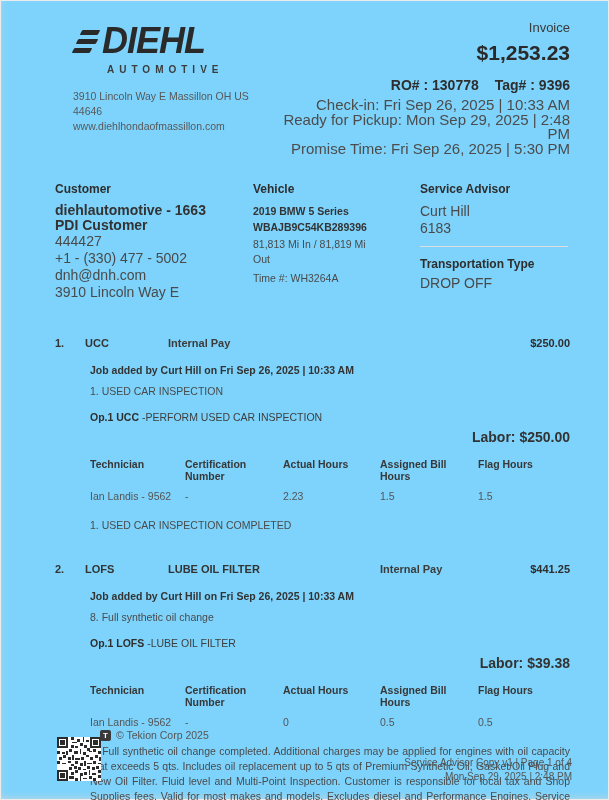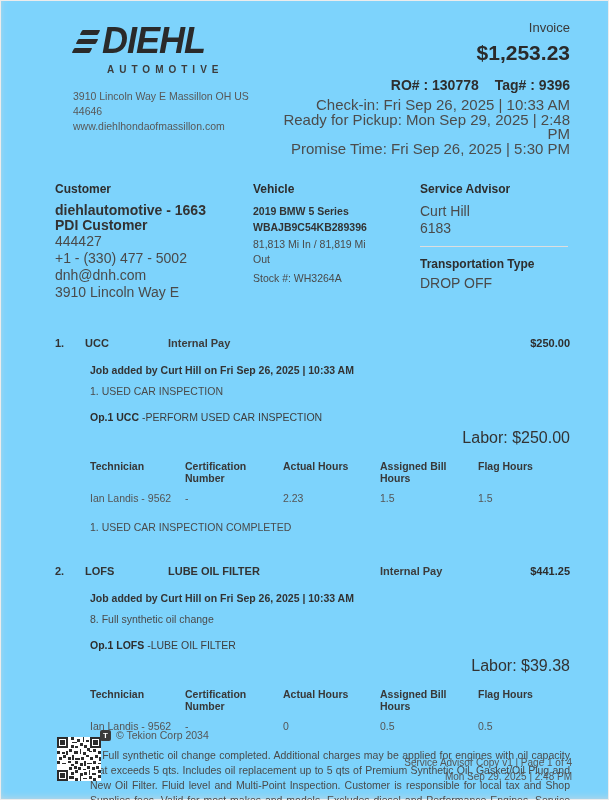--- a/index.html
+++ b/index.html
@@ -71,21 +71,21 @@
   .jh-code { width: 83px; font-weight: 700; color: #333; }
   .jh-desc { width: 212px; font-weight: 700; color: #333; }
   .jh-pay { width: 110px; font-weight: 600; color: #3c3c3c; }
   .jh-amt { flex: 1; text-align: right; font-weight: 700; color: #2e2e2e; }
 
   .job-body { margin-left: 35px; }
   .job-added { margin-top: 15px; font-size: 10.5px; font-weight: 700; color: #333; }
   .job-concern { margin-top: 9px; font-size: 10.5px; color: #4a4a4a; }
   .job-op { margin-top: 14px; font-size: 10.5px; color: #3e3e3e; }
   .job-op b { font-weight: 700; color: #2e2e2e; }
-  .job-labor { margin-top: 6px; font-size: 16px; font-weight: 400; color: #333; text-align: right; }
+  .job-labor { margin-top: 6px; font-size: 14px; font-weight: 700; color: #333; text-align: right; }
 
   .tech-table { margin-top: 13px; }
   .tt-row { display: flex; font-size: 10.5px; }
   .tt-head { font-weight: 600; color: #383838; }
   .tt-data { margin-top: 8px; color: #555; }
   .tt-c1 { width: 95px; }
   .tt-c2 { width: 98px; }
   .tt-c3 { width: 97px; }
   .tt-c4 { width: 98px; }
   .tt-c5 { flex: 1; }
@@ -148,21 +148,21 @@
       <div class="info-line">+1 - (330) 477 - 5002</div>
       <div class="info-line">dnh@dnh.com</div>
       <div class="info-line">3910 Lincoln Way E</div>
     </div>
 
     <div class="info-col col-vehicle">
       <h3>Vehicle</h3>
       <div class="veh-model">2019 BMW 5 Series</div>
       <div class="veh-vin"><span>WBAJB9C54</span><span class="vin-italic">KB289396</span></div>
       <div class="veh-miles">81,813 Mi In / 81,819 Mi Out</div>
-      <div class="veh-stock">Stock #: WH3264A</div>
+      <div class="veh-stock">Time #: WH3264A</div>
     </div>
 
     <div class="info-col col-advisor">
       <h3>Service Advisor</h3>
       <div class="info-line">Curt Hill</div>
       <div class="info-line">6183</div>
       <hr class="advisor-divider">
       <h3>Transportation Type</h3>
       <div class="info-line" style="margin-top:-3px">DROP OFF</div>
     </div>
@@ -243,21 +243,21 @@
     <g fill="#2b2b2b">
       <path d="M0 0h7v1H0zM0 1h1v6H0zM6 1h1v6H6zM1 6h6v1H1zM2 2h3v3H2z"></path>
       <path d="M22 0h7v1h-7zM22 1h1v6h-1zM28 1h1v6h-1zM23 6h5v1h-5zM24 2h3v3h-3z"></path>
       <path d="M0 22h7v1H0zM0 23h1v6H0zM6 23h1v6H6zM1 28h6v1H1zM2 24h3v3H2z"></path>
       <path d="M9 0h2v2H9zM13 1h2v2h-2zM17 0h1v3h-1zM19 2h2v1h-2zM10 3h3v1h-3zM15 4h2v2h-2zM9 5h2v2H9zM12 6h2v1h-2zM18 5h2v2h-2zM20 7h2v2h-2zM0 9h2v2H0zM3 10h2v1H3zM6 9h1v3H6zM8 8h2v2H8zM11 9h3v2h-3zM15 8h1v3h-1zM17 10h2v2h-2zM21 9h2v1h-2zM24 8h2v2h-2zM27 9h2v2h-2zM1 13h2v2H1zM4 12h2v2H4zM7 13h2v2H7zM10 12h1v3h-1zM12 14h3v1h-3zM16 13h2v2h-2zM19 12h2v1h-2zM22 13h2v2h-2zM25 12h2v2h-2zM28 13h1v3h-1zM0 16h2v2H0zM3 17h3v1H3zM7 16h2v1H7zM9 18h2v1H9zM12 16h2v2h-2zM15 17h2v2h-2zM18 16h1v3h-1zM20 17h3v1h-3zM24 16h2v2h-2zM27 17h2v1h-2zM8 20h2v2H8zM11 19h2v2h-2zM14 20h2v2h-2zM17 21h2v1h-2zM20 19h2v2h-2zM23 20h2v2h-2zM26 19h2v2h-2zM9 23h2v2H9zM12 22h2v2h-2zM15 24h2v2h-2zM18 23h2v2h-2zM21 22h1v3h-1zM23 24h3v1h-3zM27 22h2v2h-2zM8 26h3v2h-3zM12 27h2v2h-2zM15 26h1v3h-1zM17 27h3v1h-3zM21 26h2v2h-2zM24 27h2v2h-2zM27 25h2v2h-2z"></path>
     </g>
   </svg>
 
   <div class="footer-copy">
     <span class="tekion-icon">T</span>
-    <span class="copy-text">© Tekion Corp 2034</span>
+    <span class="copy-text">© Tekion Corp 2025</span>
   </div>
 
   <div class="footer-right">
     <div>Service Advisor Copy v1 | Page 1 of 4</div>
     <div>Mon Sep 29, 2025 | 2:48 PM</div>
   </div>
 
 </div>
 
 </body></html>

